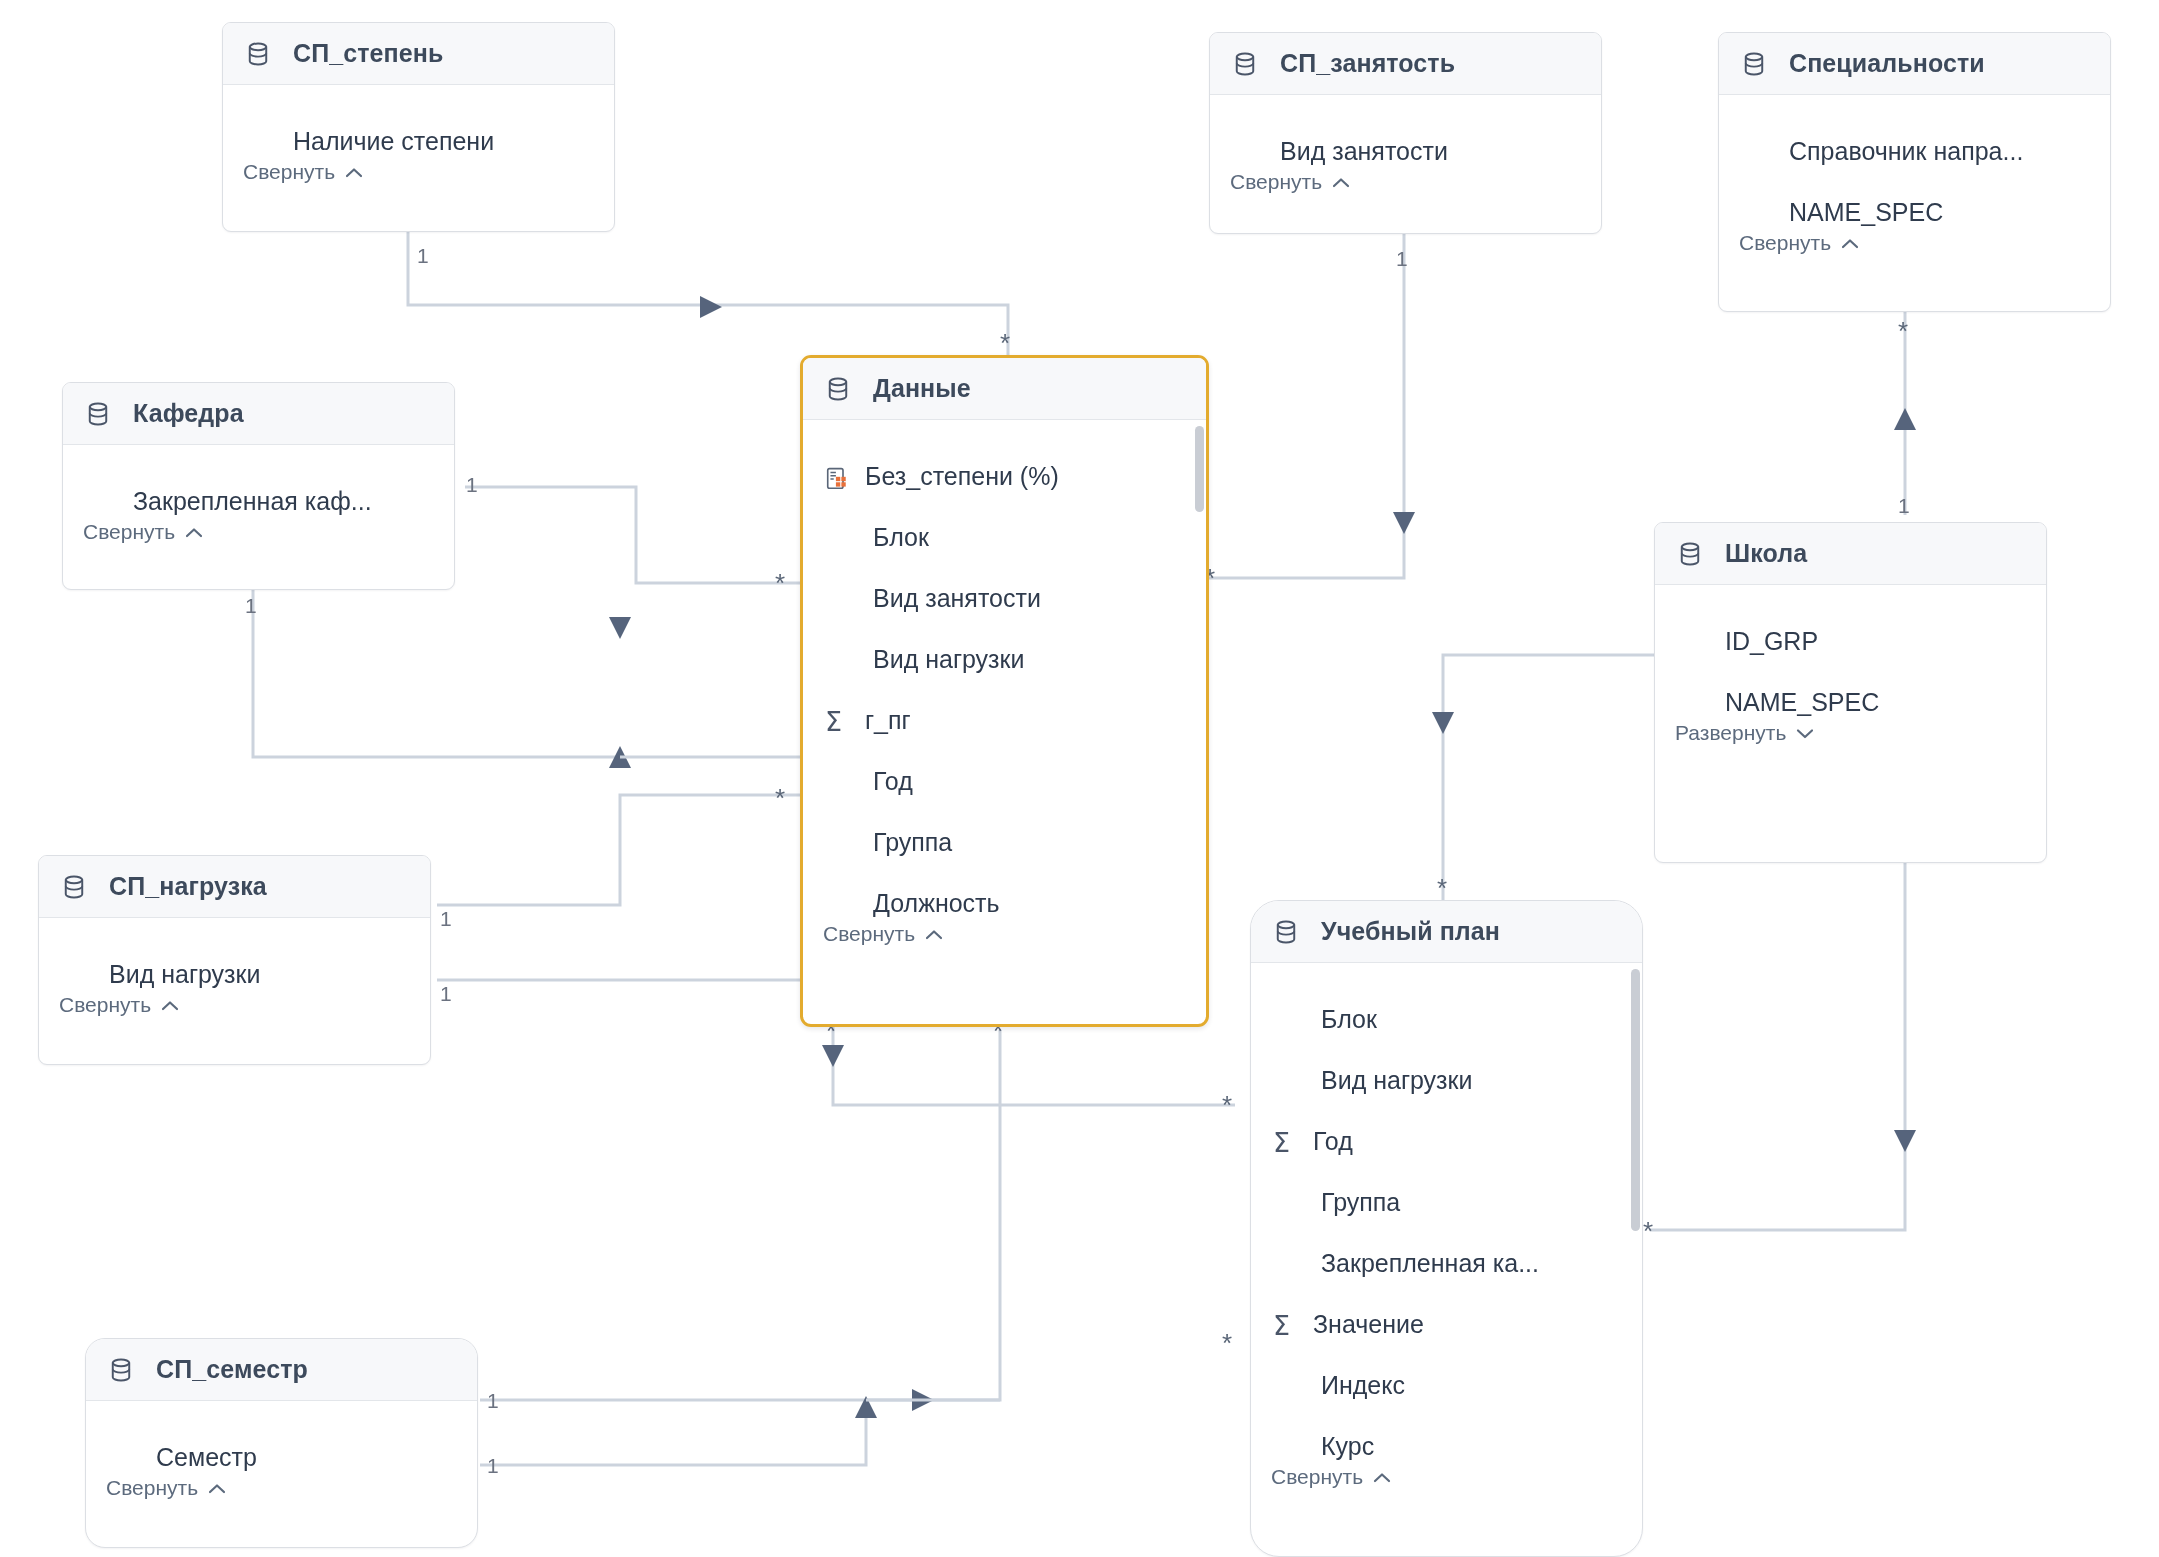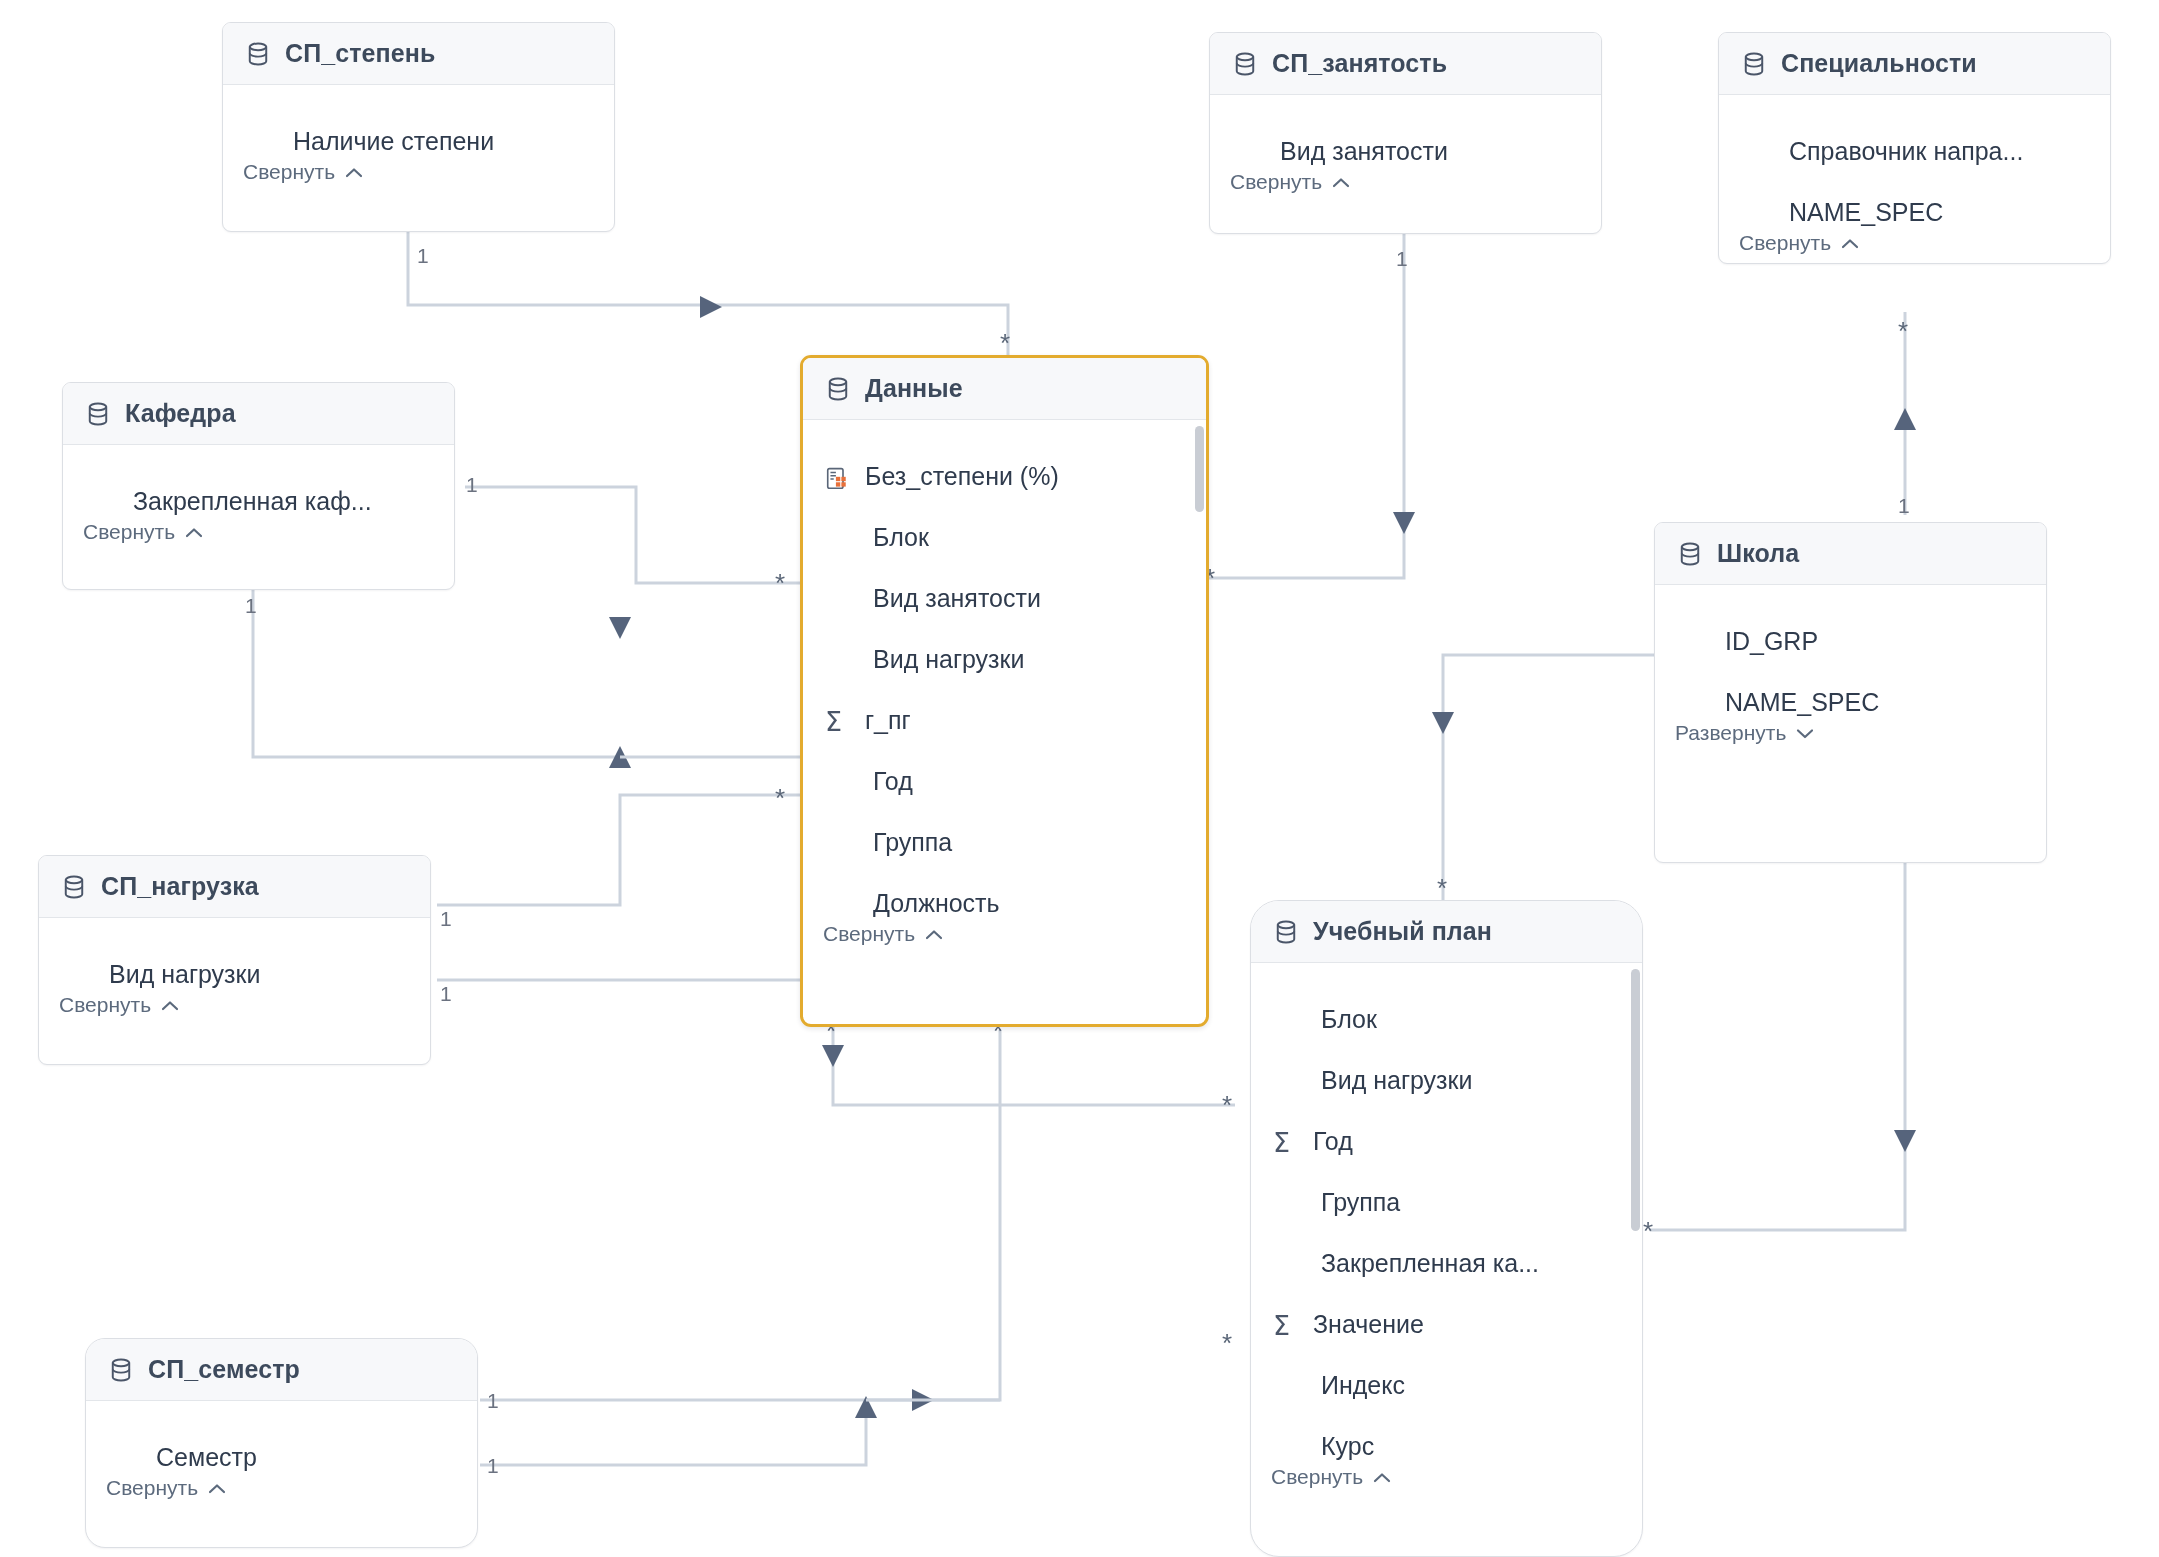--- a/index.html
+++ b/index.html
@@ -19,21 +19,21 @@
     box-sizing:border-box;
     box-shadow:0 1px 2px rgba(16,24,40,.05);
     overflow:hidden;
   }
   .card.selected{
     border:3px solid #e3ab2e;
     border-radius:11px;
     box-shadow:0 2px 5px rgba(16,24,40,.10);
   }
   .card-header{
-    display:flex;align-items:center;gap:14px;
+    display:flex;align-items:center;gap:22px;
     background:#f7f8fa;
     border-bottom:1px solid #e3e6ea;
     padding:0 22px;
     height:62px;
     box-sizing:border-box;
   }
   .card-title{
     font-size:25px;font-weight:bold;color:#3d4a5c;letter-spacing:.1px;
     white-space:nowrap;
   }
@@ -200,21 +200,21 @@
       </div>
       <div class="footer-toggle">
         <span>Свернуть</span>
         <svg class="chev" viewBox="0 0 18 11">
             <path d="M2 9 L9 2.5 L16 9" fill="none" stroke="#5c6a7d" stroke-width="2.2" stroke-linecap="round" stroke-linejoin="round"></path>
           </svg>
       </div>
     </div>
   </div>
 
-  <div class="card" style="left:1718px;top:32px;width:393px;height:232px;">
+  <div class="card" style="left:1718px;top:32px;width:393px;height:280px;">
     <div class="card-header">
       <span class="db-icon">
         <svg viewBox="0 0 24 24" width="26" height="26">
             <ellipse cx="12" cy="5.4" rx="7.6" ry="3.1" fill="none" stroke="#4a5568" stroke-width="1.8"></ellipse>
             <path d="M4.4 5.4v13.2c0 1.7 3.4 3.1 7.6 3.1s7.6-1.4 7.6-3.1V5.4" fill="none" stroke="#4a5568" stroke-width="1.8"></path>
             <path d="M4.4 11.3c0 1.7 3.4 3.1 7.6 3.1s7.6-1.4 7.6-3.1" fill="none" stroke="#4a5568" stroke-width="1.8"></path>
           </svg>
       </span>
       <span class="card-title">Специальности</span>
     </div>

